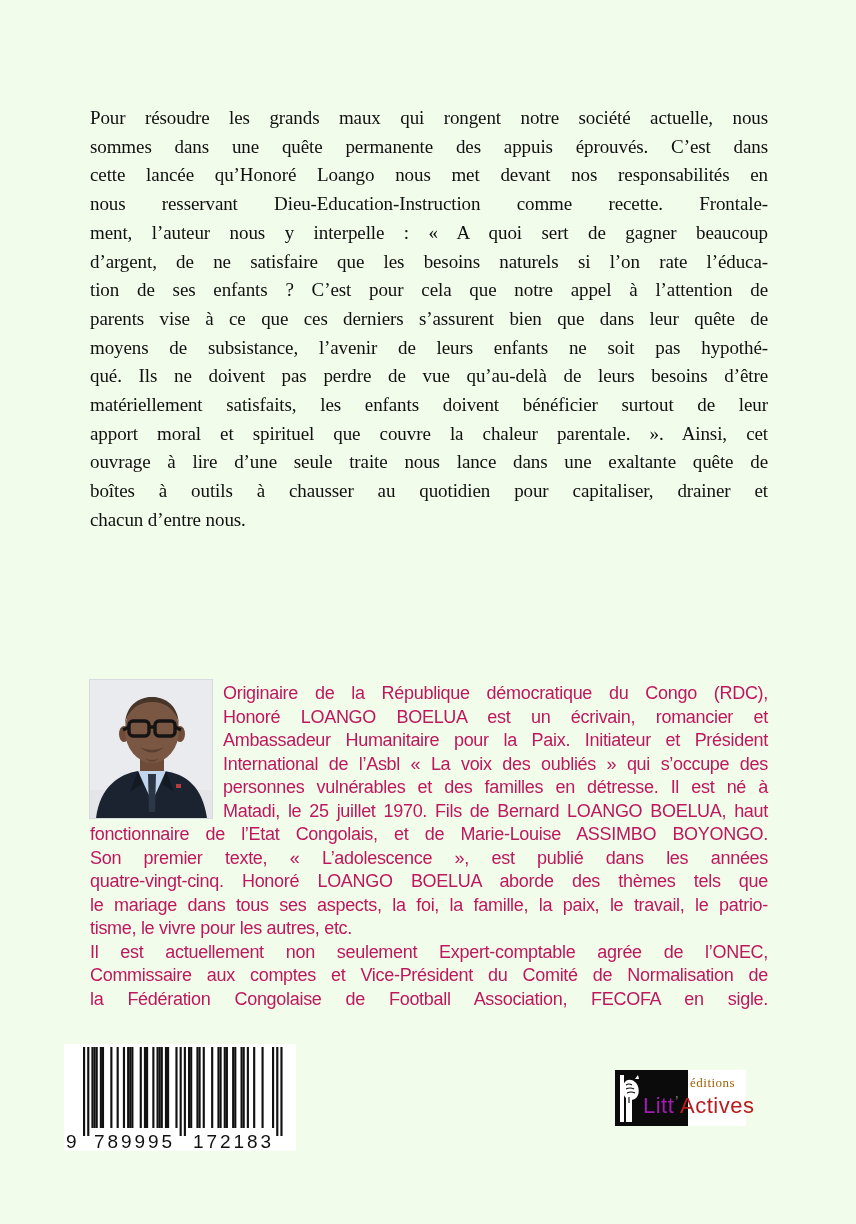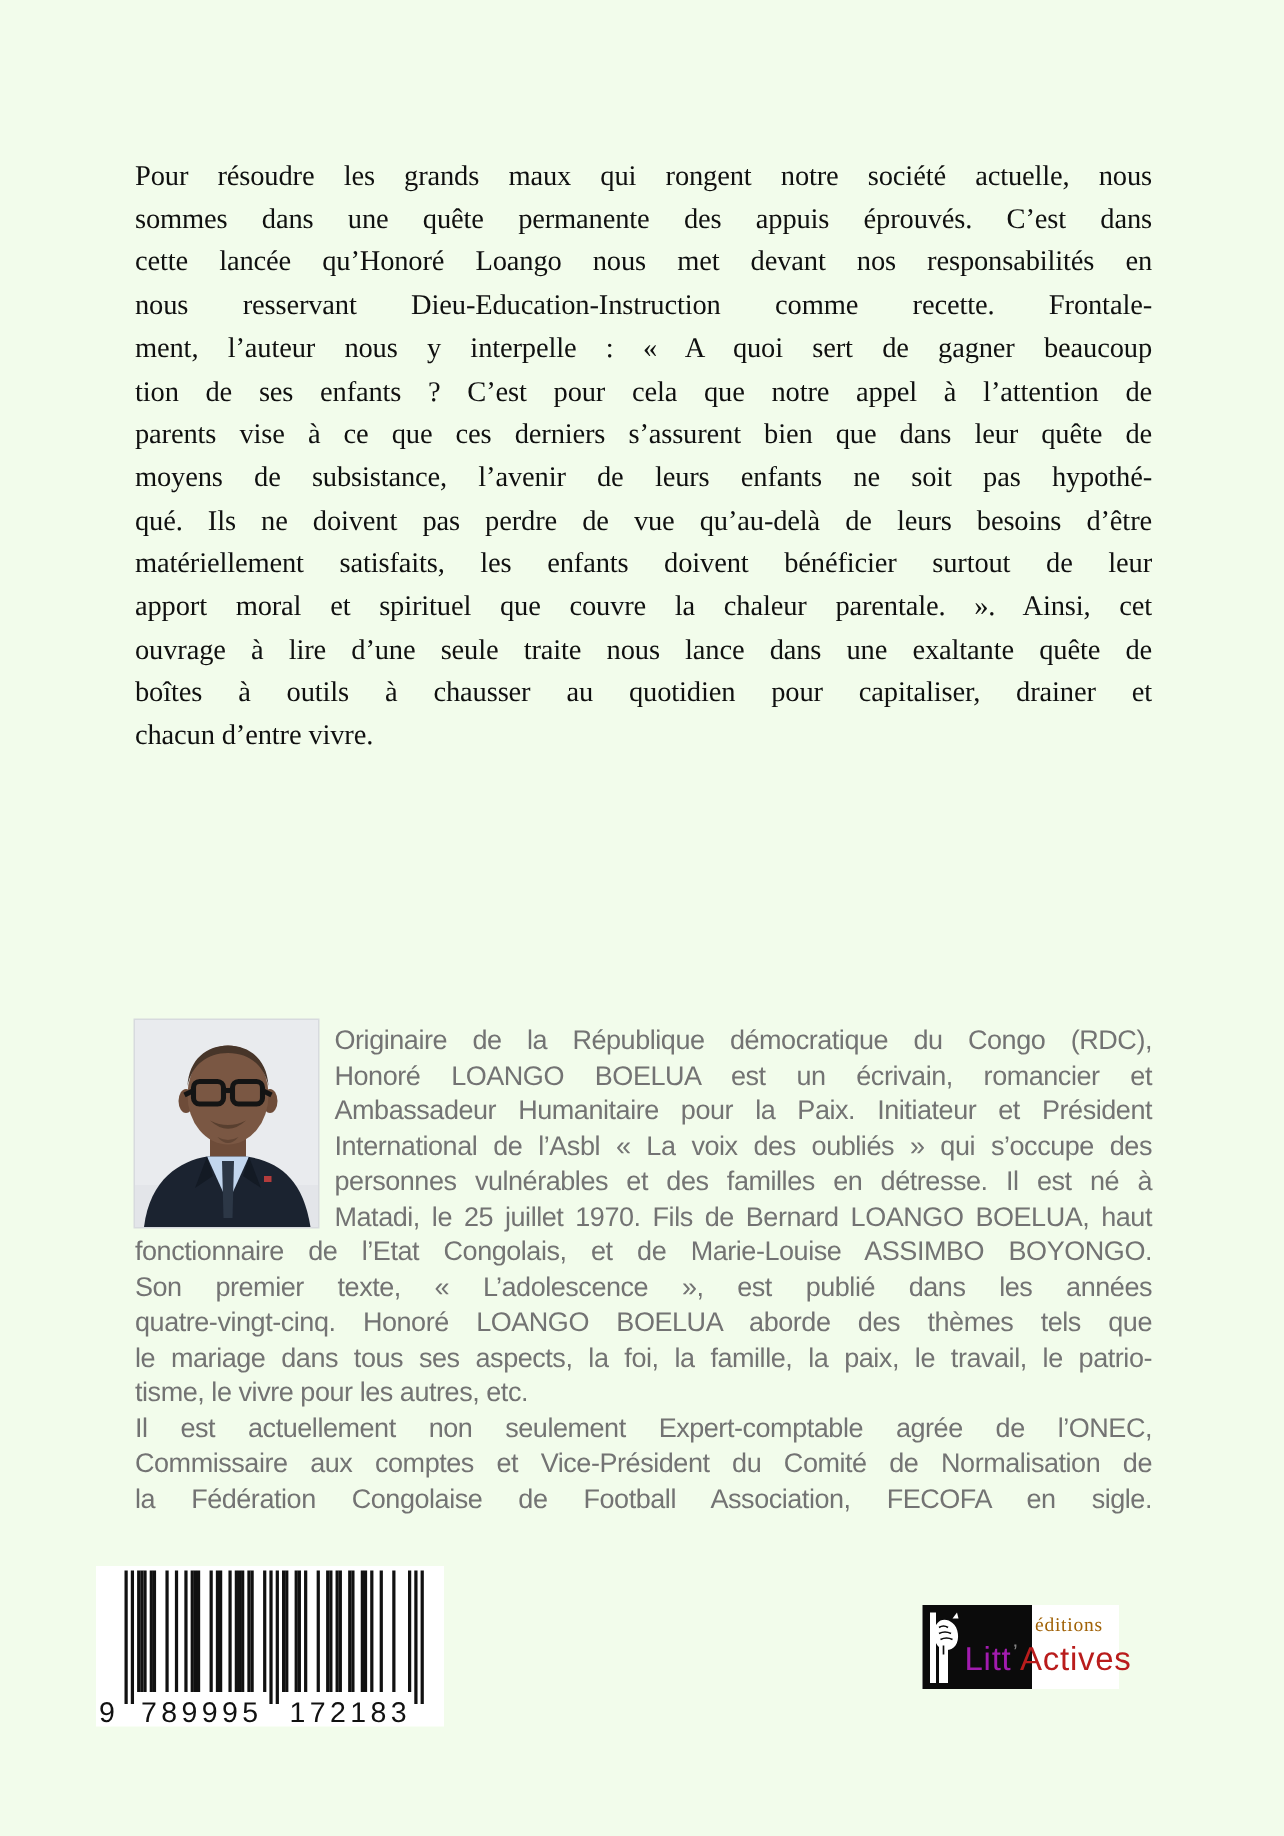--- a/index.html
+++ b/index.html
@@ -27,21 +27,21 @@
   }
   .tline { text-align: justify; text-align-last: justify; white-space: normal; }
   .tline.noj { text-align-last: left; }
 
   
   .bio {
     position: absolute;
     left: 90px; top: 682px; width: 678px;
     font-family: "Liberation Sans", sans-serif;
     font-size: 18px; line-height: 23.5px;
-    color: #737373;
+    color: #be185d;
     letter-spacing: -0.3px;
   }
   .author-photo {
     float: left;
     width: 122px; height: 138px;
     margin: -2px 11px 2px 0;
     background: #e9ebee;
     outline: 1px solid #d7dade;
   }
   .author-photo svg { display: block; width: 122px; height: 138px; }
@@ -96,29 +96,30 @@
 <body>
 
 <div class="page">
 
   <div class="synopsis">
       <div class="tline">Pour résoudre les grands maux qui rongent notre société actuelle, nous</div>
       <div class="tline">sommes dans une quête permanente des appuis éprouvés. C’est dans</div>
       <div class="tline">cette lancée qu’Honoré Loango nous met devant nos responsabilités en</div>
       <div class="tline">nous resservant Dieu-Education-Instruction comme recette. Frontale-</div>
       <div class="tline">ment, l’auteur nous y interpelle : « A quoi sert de gagner beaucoup</div>
+      <div class="tline">d’argent, de ne satisfaire que les besoins naturels si l’on rate l’éduca-</div>
       <div class="tline">tion de ses enfants ? C’est pour cela que notre appel à l’attention de</div>
       <div class="tline">parents vise à ce que ces derniers s’assurent bien que dans leur quête de</div>
       <div class="tline">moyens de subsistance, l’avenir de leurs enfants ne soit pas hypothé-</div>
       <div class="tline">qué. Ils ne doivent pas perdre de vue qu’au-delà de leurs besoins d’être</div>
       <div class="tline">matériellement satisfaits, les enfants doivent bénéficier surtout de leur</div>
       <div class="tline">apport moral et spirituel que couvre la chaleur parentale. ». Ainsi, cet</div>
       <div class="tline">ouvrage à lire d’une seule traite nous lance dans une exaltante quête de</div>
       <div class="tline">boîtes à outils à chausser au quotidien pour capitaliser, drainer et</div>
-      <div class="tline noj">chacun d’entre vivre.</div>
+      <div class="tline noj">chacun d’entre nous.</div>
     </div>
 
   <div class="bio">
     <div class="author-photo">
       <svg viewBox="0 0 122 138">
         <rect x="0" y="0" width="122" height="138" fill="#e9ebee"></rect>
         <rect x="0" y="110" width="122" height="28" fill="#e3e5e9"></rect>
 
         <rect x="50" y="70" width="24" height="28" fill="#6e4c39"></rect>
 

